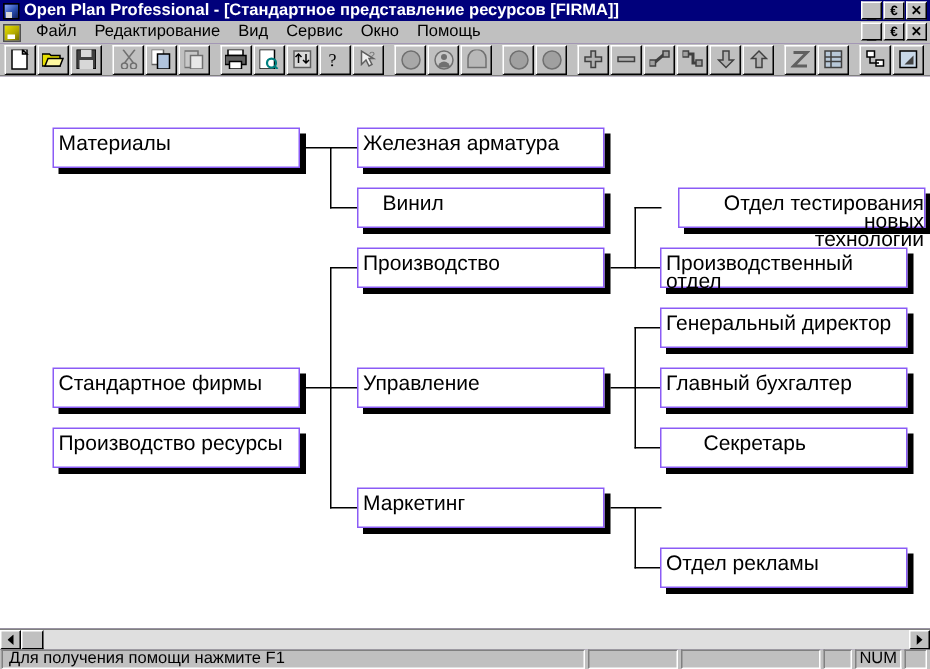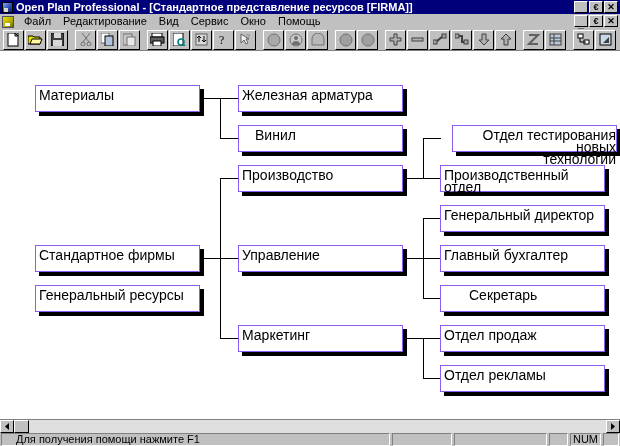--- a/index.html
+++ b/index.html
@@ -123,21 +123,21 @@
   
   .statusbar{
     position:absolute;left:0;top:433px;width:620px;height:13px;
     background:#c0c0c0;display:flex;align-items:center;
   }
   .st-panel{
     height:13px;box-sizing:border-box;
     border-top:1px solid #808080;border-left:1px solid #808080;
     border-right:1px solid #fff;border-bottom:1px solid #fff;
     font-size:11px;line-height:11px;color:#000;
-    padding-left:14px;overflow:hidden;white-space:nowrap;
+    padding-left:4px;overflow:hidden;white-space:nowrap;
     display:flex;align-items:center;
   }
   .st-main{flex:none;width:389px;margin-left:1px;}
   .st-s1{flex:none;width:60px;margin-left:2px;}
   .st-s2{flex:none;width:93px;margin-left:2px;}
   .st-s3{flex:none;width:19px;margin-left:2px;}
   .st-num{flex:none;width:31px;margin-left:2px;justify-content:center;padding-left:0;}
   .st-s4{flex:none;width:15px;margin-left:2px;}
 </style>
 </head>
@@ -445,21 +445,21 @@
       <div class="ln lnh" style="left:423px;top:287px;width:18px;"></div>
       <div class="ln lnh" style="left:423px;top:327px;width:18px;"></div>
 
       <div class="node" style="left:35px;top:34px;width:165px;height:27px;">
           <span class="lbl">Материалы</span>
         </div>
       <div class="node" style="left:35px;top:194px;width:165px;height:27px;">
           <span class="lbl">Стандартное фирмы</span>
         </div>
       <div class="node" style="left:35px;top:234px;width:165px;height:27px;">
-          <span class="lbl">Генеральный ресурсы</span>
+          <span class="lbl">Производство ресурсы</span>
         </div>
 
       <div class="node" style="left:238px;top:34px;width:165px;height:27px;">
           <span class="lbl">Железная арматура</span>
         </div>
       <div class="node" style="left:238px;top:74px;width:165px;height:27px;padding-left:16px;">
           <span class="lbl">Винил</span>
         </div>
       <div class="node" style="left:238px;top:114px;width:165px;height:27px;">
           <span class="lbl">Производство</span>
@@ -479,23 +479,20 @@
           <span class="lbl">Производственный отдел</span>
         </div>
       <div class="node" style="left:440px;top:154px;width:165px;height:27px;">
           <span class="lbl">Генеральный директор</span>
         </div>
       <div class="node" style="left:440px;top:194px;width:165px;height:27px;">
           <span class="lbl">Главный бухгалтер</span>
         </div>
       <div class="node" style="left:440px;top:234px;width:165px;height:27px;padding-left:28px;">
           <span class="lbl">Секретарь</span>
-        </div>
-      <div class="node" style="left:440px;top:274px;width:165px;height:27px;">
-          <span class="lbl">Отдел продаж</span>
         </div>
       <div class="node" style="left:440px;top:314px;width:165px;height:27px;">
           <span class="lbl">Отдел рекламы</span>
         </div>
     </div>
   </div>
 
   <div class="hscroll">
     <div class="sb-arrow left">
       <svg width="5" height="7">

